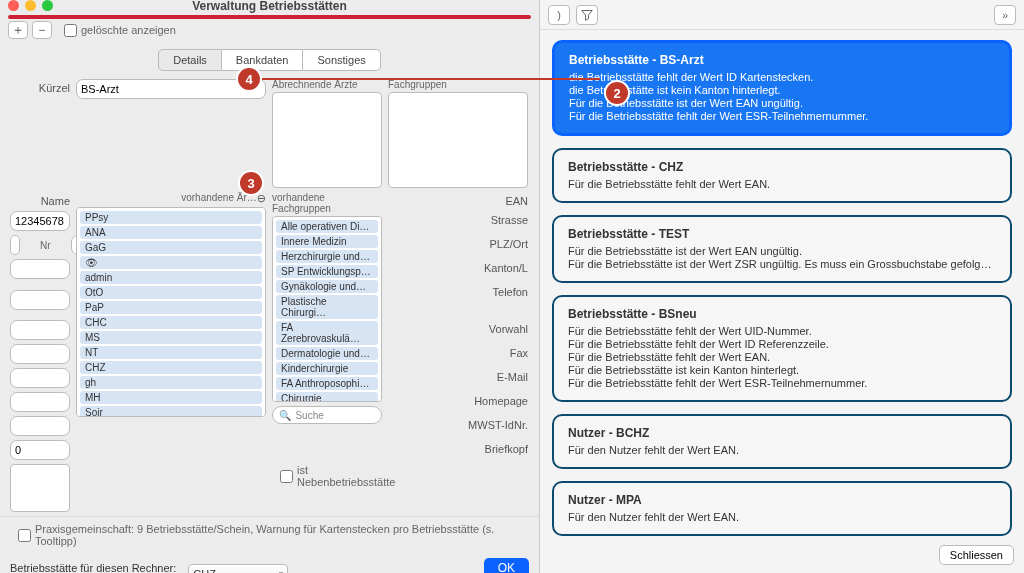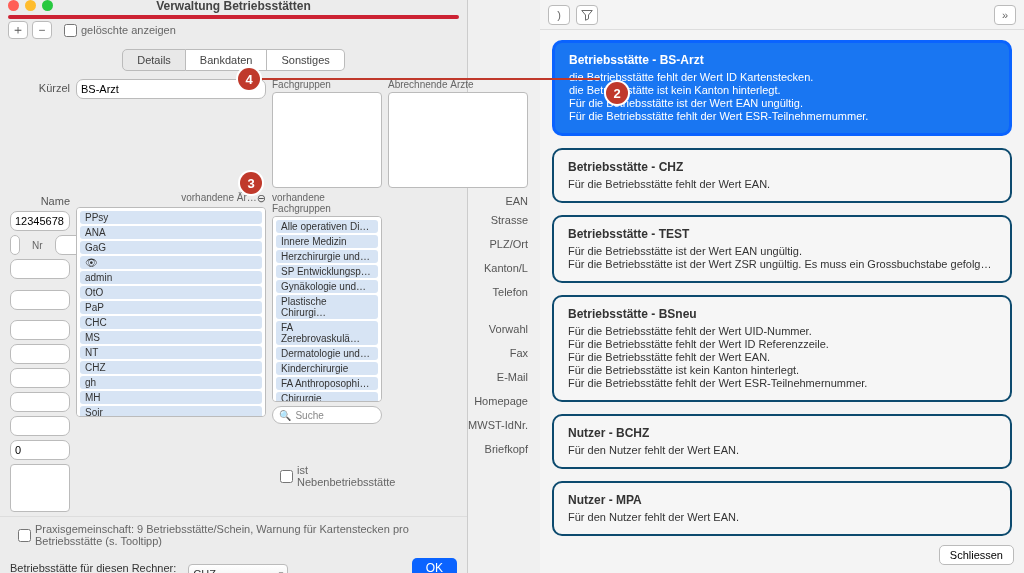--- a/index.html
+++ b/index.html
@@ -1,17 +1,17 @@
 <!DOCTYPE html>
 <html><head>
 <meta charset="utf-8">
 <style>
   * { box-sizing: border-box; font-family: -apple-system, "Helvetica Neue", Arial, sans-serif; }
   body { margin:0; background:#f0f0f0; width:1024px; height:573px; overflow:hidden; font-size:11px; color:#333; }
-  .win { position:absolute; left:0; top:0; width:468px; height:573px; background:#ececec; border-right:1px solid #ccc; display:flex; flex-direction:column; }
+  .win { position:absolute; left:0; top:0; width:540px; height:573px; background:#ececec; border-right:1px solid #ccc; display:flex; flex-direction:column; }
   .titlebar { height:26px; display:flex; align-items:center; padding:0 8px; position:relative; }
   .traffic { display:flex; gap:6px; }
   .dot { width:11px; height:11px; border-radius:50%; }
   .dot.r{background:#ff5f57}.dot.y{background:#febc2e}.dot.g{background:#28c840}
   .title { position:absolute; left:0; right:0; text-align:center; font-weight:600; font-size:12px; color:#444; }
   .table { margin:4px 8px 2px 8px; border:2px solid #c23; border-radius:3px; background:#fff; height:72px; overflow:hidden; position:relative;}
   .table table { width:100%; border-collapse:collapse; font-size:11px; }
   .table th { text-align:left; font-weight:500; padding:3px 6px; border-bottom:1px solid #ddd; background:#fff; color:#555;}
   .tblbtns { display:flex; align-items:center; gap:4px; margin:0 8px 6px 8px;}
   .sqbtn { width:20px; height:18px; border:1px solid #bbb; border-radius:4px; background:#fff; display:flex; align-items:center; justify-content:center; font-size:13px; color:#555;}
@@ -24,21 +24,21 @@
   .tab.mid{border-left:none}
   .tab.active{background:#e8e8e8}
   .form { display:grid; grid-template-columns:60px 190px 110px 140px; gap:4px 6px; padding:4px 10px; align-items:start;}
   .lbl { text-align:right; color:#555; padding-top:3px; font-size:11px;}
   .inp { height:20px; border:1px solid #bbb; border-radius:7px; background:#fff; padding:0 4px; width:100%; font-size:11px;}
   .select{height:20px;border:1px solid #bbb;border-radius:4px;background:linear-gradient(#fff,#eee);font-size:11px;padding:0 4px;display:flex;align-items:center;justify-content:space-between;margin-top:13px;}
   .select:after{content:"▾";color:#555;font-size:9px}
   .colhdr{font-size:10px;color:#666;margin-bottom:2px}
   .listbox{border:1px solid #bbb;border-radius:4px;background:#fff;padding:3px;display:flex;flex-direction:column;gap:2px;overflow:auto}
   .chip{background:#d7e4f4;border-radius:3px;padding:1px 5px;font-size:10px;color:#333;display:inline-block}
-  .srow{display:flex;align-items:center;gap:12px}
+  .srow{display:flex;align-items:center;gap:20px}
   .nrlbl{font-size:10px;color:#666}
   .textarea{height:48px;border:1px solid #bbb;border-radius:4px;background:#fff;width:100%}
   .footer{margin-top:auto;padding:6px 10px;border-top:1px solid #ddd}
   .footer .row{display:flex;align-items:center;gap:12px;margin-top:4px}
   .okbtn{background:#0a63ff;color:#fff;border:none;border-radius:5px;padding:3px 14px;font-size:12px;margin-left:auto}
   .search{display:flex;align-items:center;border:1px solid #bbb;border-radius:10px;background:#fff;height:18px;padding:0 6px;gap:4px;font-size:10px;color:#888}
   
   .right{position:absolute;left:540px;top:0;right:0;height:573px;background:#f4f4f4;display:flex;flex-direction:column}
   .rtop{height:30px;display:flex;align-items:center;gap:6px;padding:0 8px;border-bottom:1px solid #ddd}
   .ricon{width:22px;height:20px;border:1px solid #bbb;border-radius:4px;background:#fff;display:flex;align-items:center;justify-content:center;font-size:11px;color:#666}
@@ -93,25 +93,25 @@
     <div class="tab active">Details</div>
     <div class="tab mid">Bankdaten</div>
     <div class="tab">Sonstiges</div>
   </div>
 
   <div class="form">
 
     <div class="lbl">Kürzel</div>
     <input class="inp" value="BS-Arzt" style="">
     <div>
+        <div class="colhdr">Abrechnende Ärzte</div>
+         <div class="listbox" style="height:96px"></div>
+      </div>
+    <div>
         <div class="colhdr">Fachgruppen</div>
-         <div class="listbox" style="height:96px"></div>
-      </div>
-    <div>
-        <div class="colhdr">Abrechnende Ärzte</div>
          <div class="listbox" style="height:96px"></div>
       </div>
 
     <div class="lbl">Name</div>
     <div style="grid-row:span 11;position:relative">
       <div class="colhdr" style="display:flex;justify-content:flex-end">
           <span>vorhandene Är…</span>
           <span class="eye">⊖</span>
         </div>
       <div class="listbox" id="aelist" style="height:210px">

